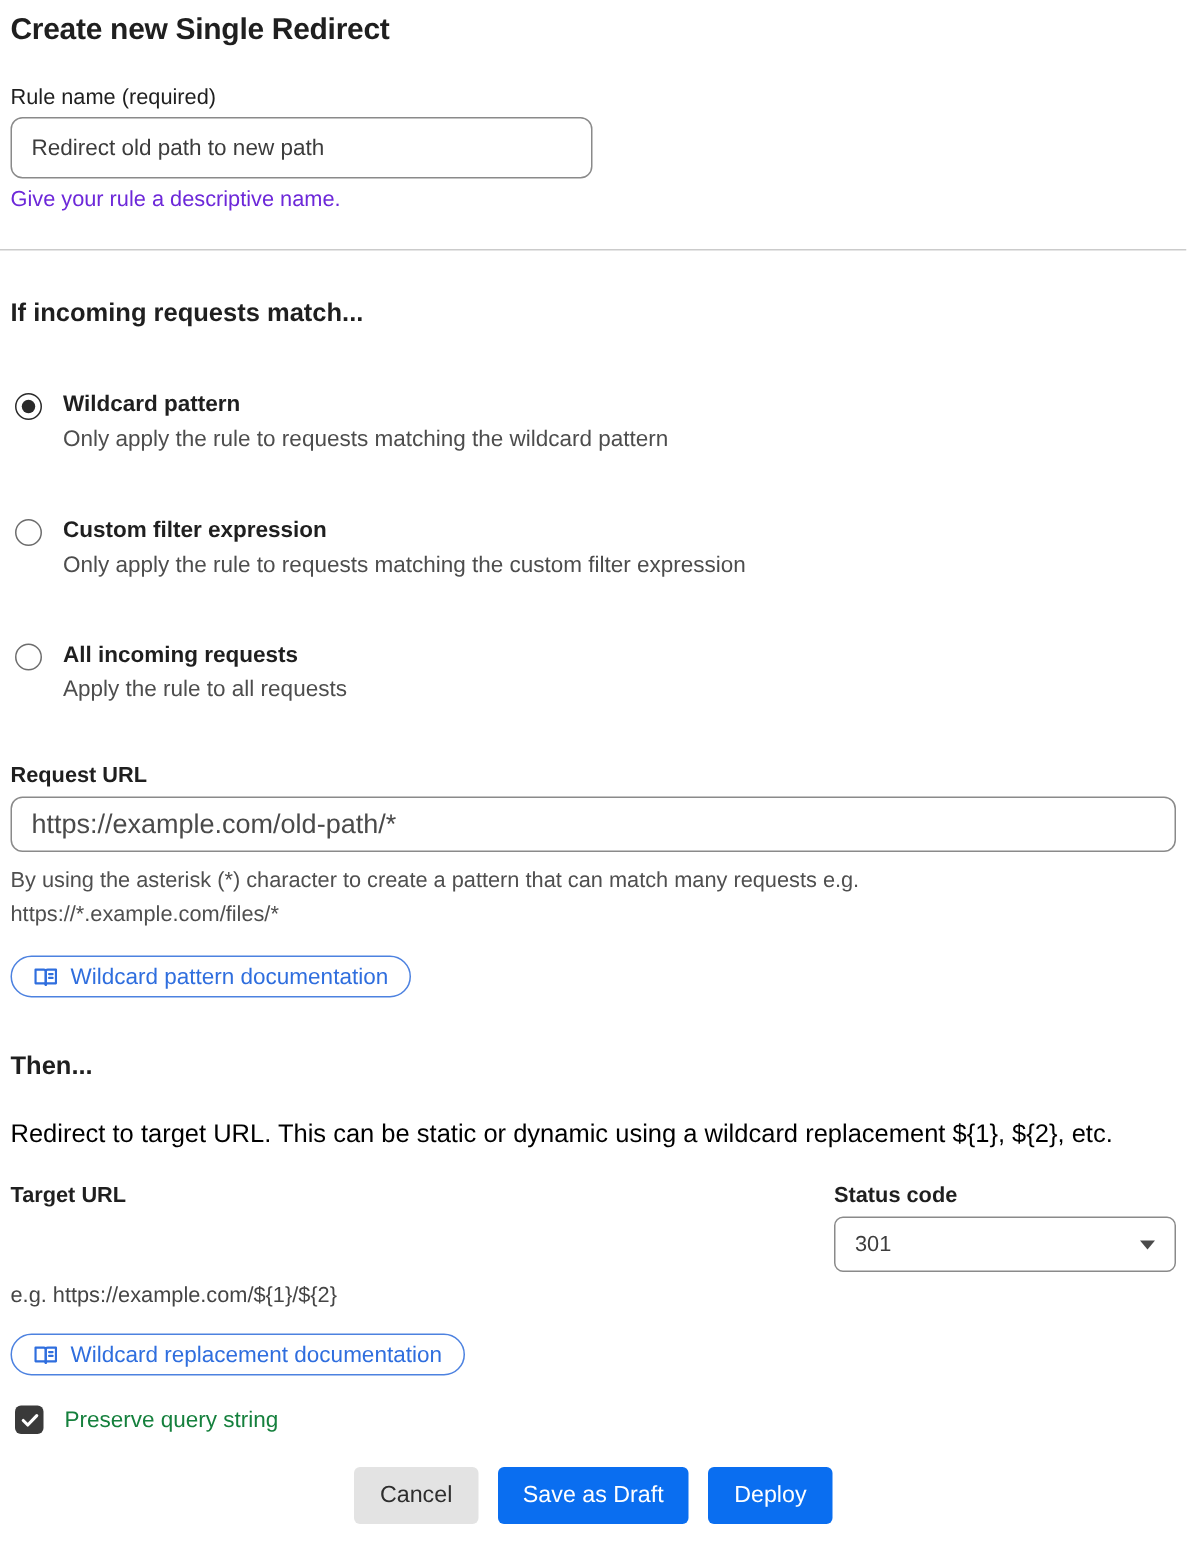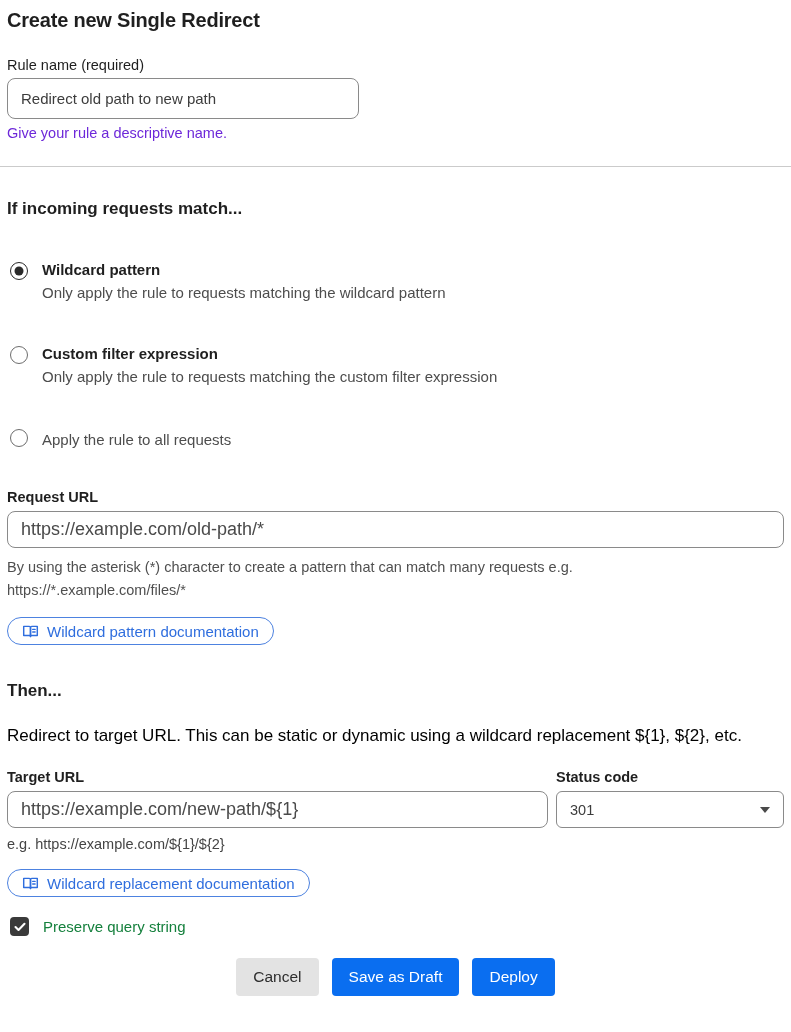--- a/index.html
+++ b/index.html
@@ -15,21 +15,21 @@
 
   .label { font-size: 14.5px; line-height: 17px; color: #1f1f1f; }
   .label.strong { font-weight: 700; }
   .rule-label { margin-top: 25px; }
 
   .text-input {
     display: block; height: 41px; border: 1px solid #8a8a8a; border-radius: 8px;
     padding: 0 13px; font-family: inherit; font-size: 15px; color: #3c3c3c;
     margin-top: 4px; outline: none; background: #fff;
   }
-  .rule-input { width: 352px; }
+  .rule-input { width: 388px; }
   .full-input { width: 100%; height: 37px; margin-top: 5px; font-size: 18px; color: #4a4a4a; }
 
   .help { font-size: 14.5px; line-height: 17px; color: #6d28d9; margin-top: 6px; }
   .help.wide { margin-top: 8px; line-height: 23px; max-width: 640px; color: #4f4f4f; }
   .help.eg { margin-top: 8px; color: #454545; }
 
   .divider { border: none; border-top: 1px solid #cbcbcb; margin: 24px -7px 0 -7px; }
 
   .section-heading { font-size: 17px; font-weight: 700; line-height: 21px; margin-top: 31px; }
   .section-heading.then { margin-top: 35px; }
@@ -119,20 +119,21 @@
     <div class="radio"></div>
     <div class="option-text">
       <div class="option-label">Custom filter expression</div>
       <div class="option-desc">Only apply the rule to requests matching the custom filter expression</div>
     </div>
   </div>
 
   <div class="radio-option last">
     <div class="radio"></div>
     <div class="option-text">
+      <div class="option-label">All incoming requests</div>
       <div class="option-desc">Apply the rule to all requests</div>
     </div>
   </div>
 
   <div class="label strong request-label">Request URL</div>
   <input class="text-input full-input" type="text" value="https://example.com/old-path/*" style="">
   <div class="help wide">By using the asterisk (*) character to create a pattern that can match many requests e.g. https://*.example.com/files/*</div>
 
   <button class="doc-pill">
     <span>
@@ -146,21 +147,20 @@
     <span>Wildcard pattern documentation</span>
   </button>
 
   <div class="section-heading then">Then...</div>
 
   <div class="paragraph">Redirect to target URL. This can be static or dynamic using a wildcard replacement ${1}, ${2}, etc.</div>
 
   <div class="two-col">
     <div class="col-left">
       <div class="label strong">Target URL</div>
-      <input class="text-input full-input" type="text" value="https://example.com/new-path/${1}" style="">
     </div>
     <div class="col-right">
       <div class="label strong">Status code</div>
       <div class="select-box">
         <span>301</span>
         <span class="caret"></span>
       </div>
     </div>
   </div>
 

